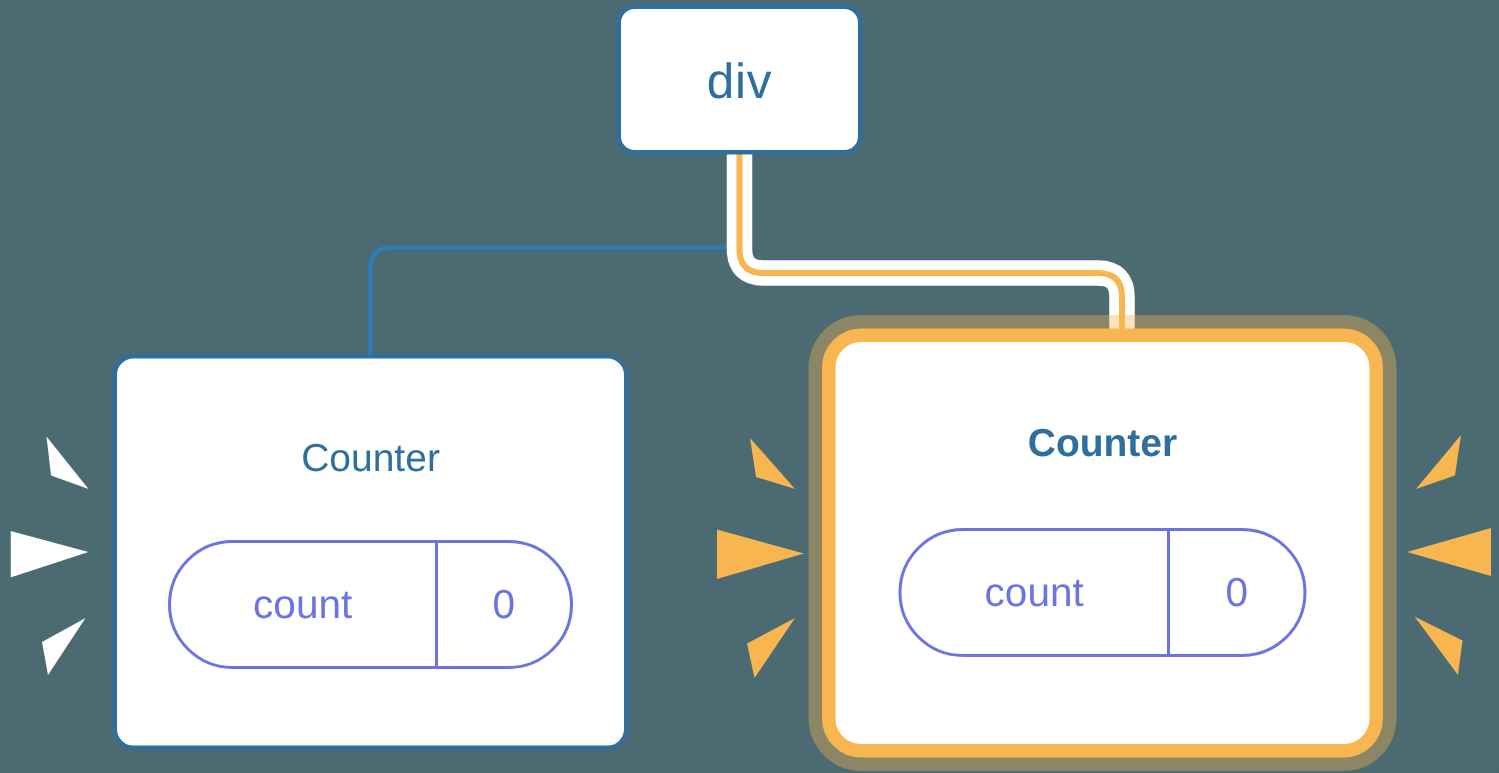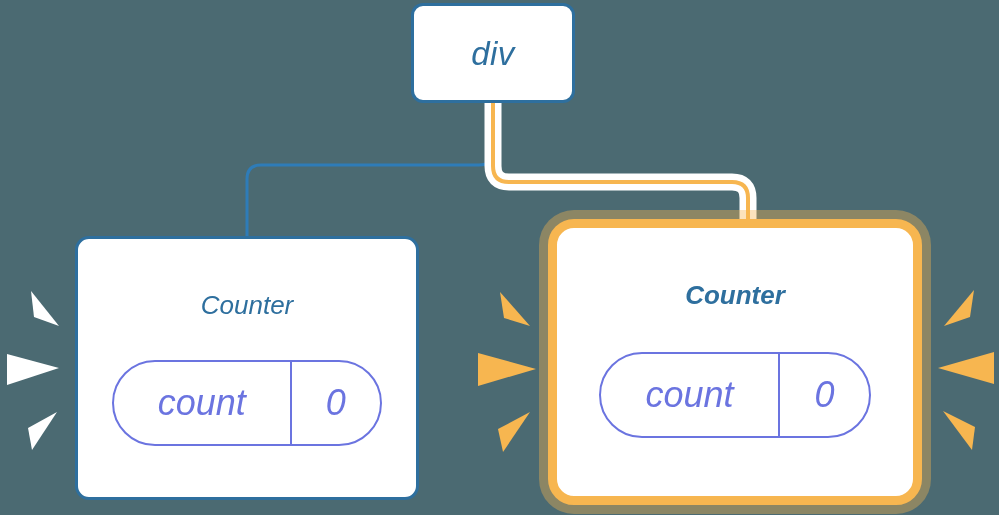--- a/index.html
+++ b/index.html
@@ -11,21 +11,20 @@
     width: 999px;
     height: 515px;
     overflow: hidden;
     font-family: "Liberation Sans", sans-serif;
   }
   #canvas {
     position: relative;
     width: 999px;
     height: 515px;
     background: #4b6a72;
-    font-style: italic;
   }
   #wires {
     position: absolute;
     left: 0;
     top: 0;
     width: 999px;
     height: 515px;
   }
 
   
@@ -108,21 +107,21 @@
   .node-counter-right .state-pill {
     margin-top: 44px;
     width: 268px;
     height: 82px;
   }
   .state-key, .state-val {
     display: flex;
     align-items: center;
     justify-content: center;
     color: #6b74e0;
-    font-size: 36px;
+    font-size: 27px;
     line-height: 1;
   }
   .state-key {
     flex: 0 0 66%;
     border-right: 2px solid #6b74e0;
   }
   .state-val {
     flex: 1 1 auto;
   }
 

